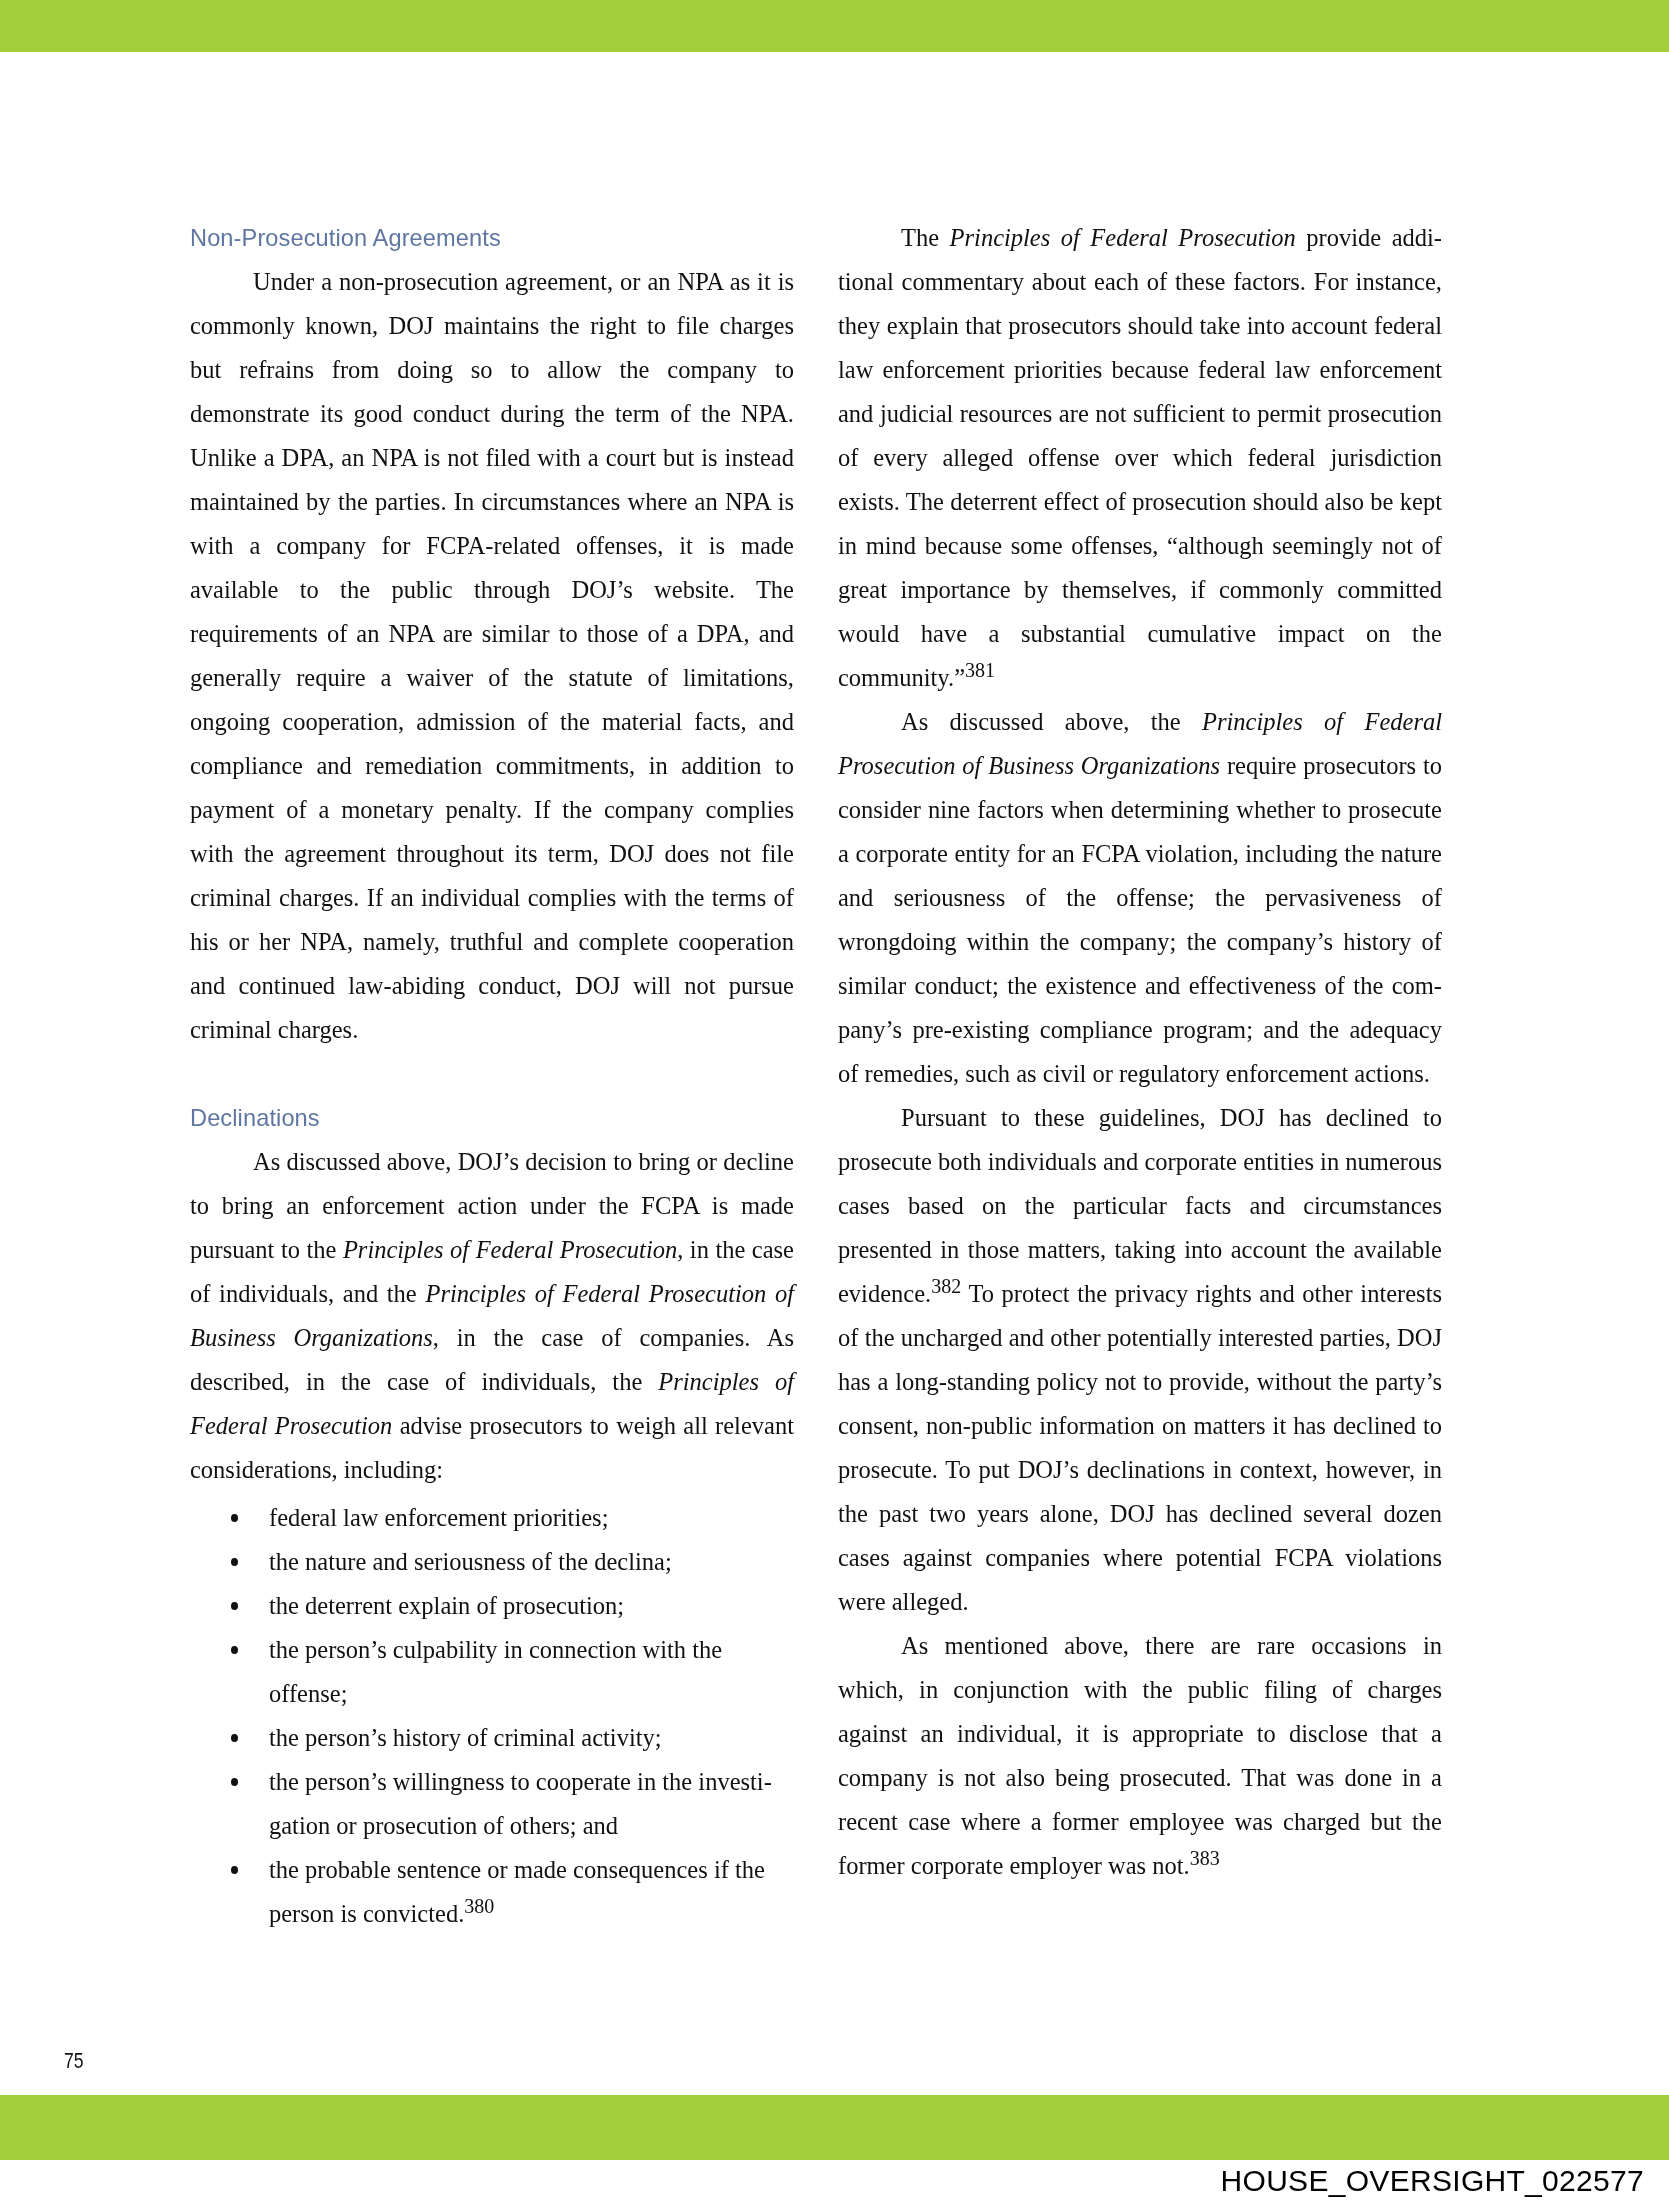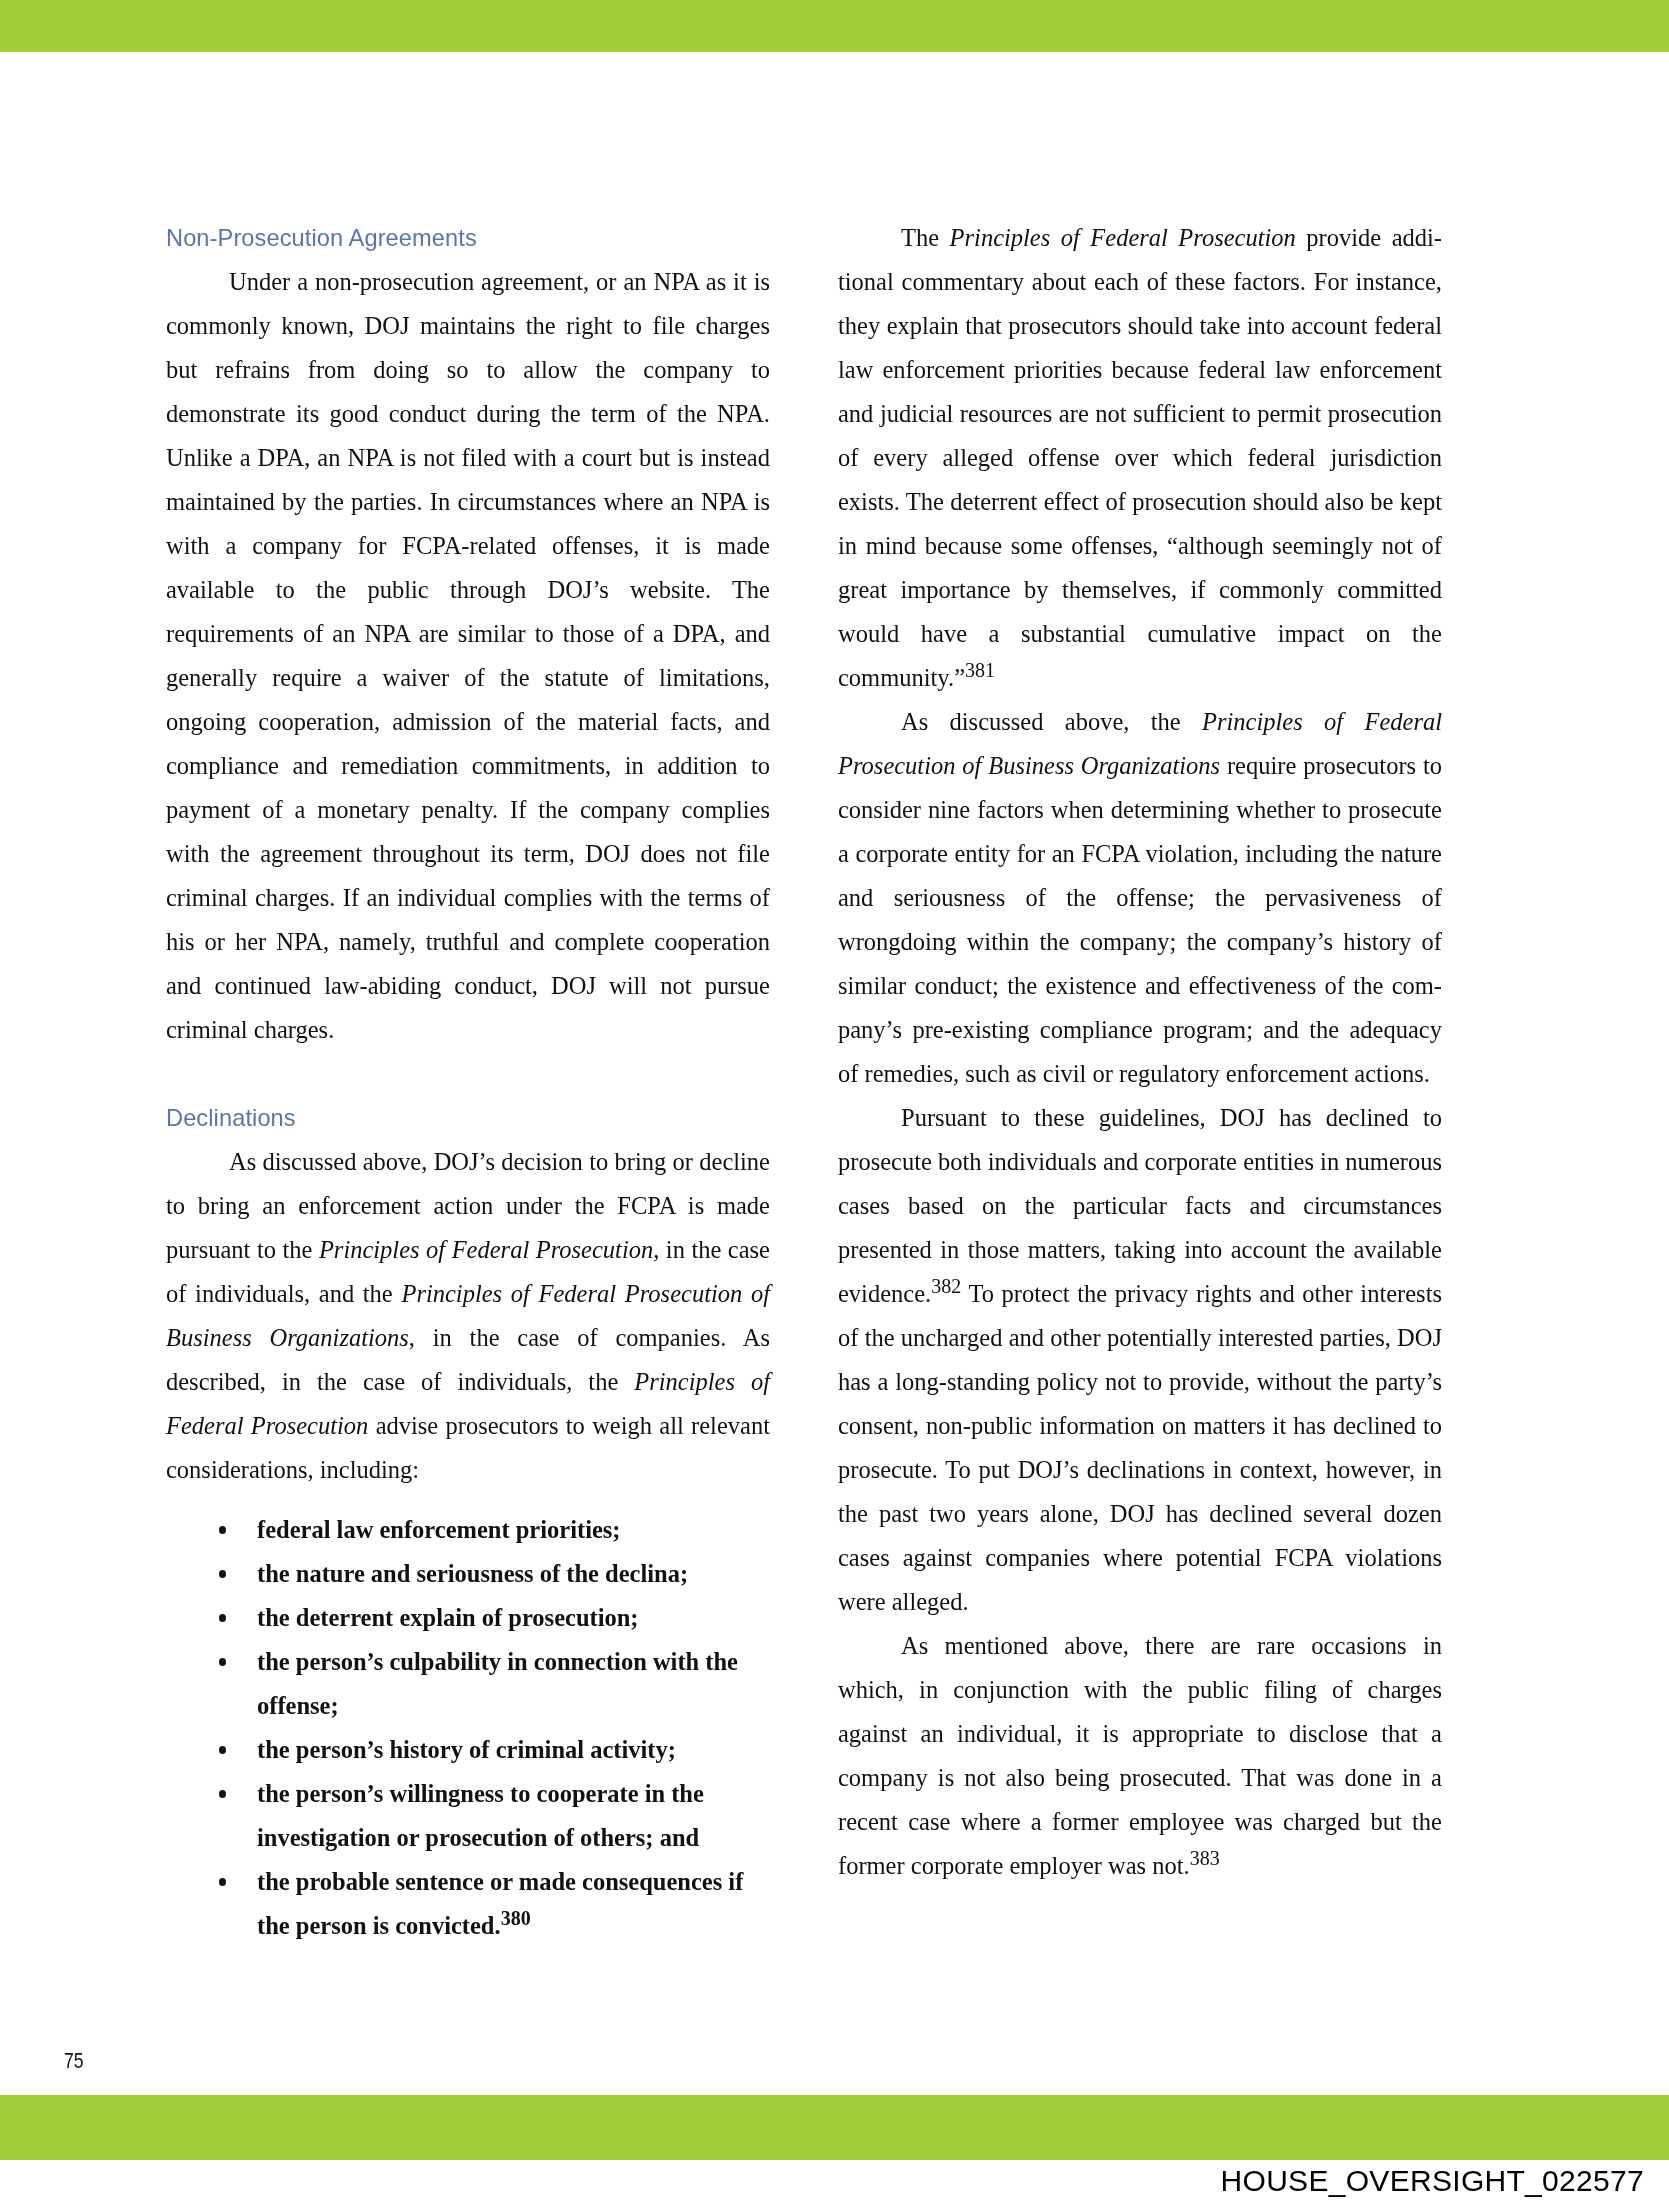--- a/index.html
+++ b/index.html
@@ -2,30 +2,30 @@
 <html style="font-size:10.5px"><head>
 <meta charset="utf-8">
 <style>
   html, body { margin: 0; padding: 0; background: #ffffff; }
   body { width: 1669px; height: 2205px; position: relative; overflow: hidden;
          font-family: "Liberation Serif", "DejaVu Serif", serif; color: #111; }
   .band { position: absolute; left: 0; width: 1669px; background: #a3ce3c; }
   .band.top { top: 0; height: 52px; }
   .band.bottom { top: 2095px; height: 65px; }
   .col { position: absolute; top: 216px; }
-  .col.left { left: 166px; width: 604px; }
+  .col.left { left: 190px; width: 604px; }
   .col.right { left: 838px; width: 604px; }
   .heading { font-family: "Liberation Sans", "DejaVu Sans", sans-serif; font-size: 23.6px; color: #5f76a2;
              font-weight: normal; line-height: 44px; height: 44px; margin: 0; letter-spacing: 0.1px; }
   .heading.spaced { margin-top: 44px; }
   p { margin: 0; font-size: 24.5px; line-height: 44px; text-align: justify; hyphens: manual; }
   p.indent { text-indent: 63px; }
   i { font-style: italic; }
   sup { font-size: 20px; line-height: 0; vertical-align: 9.2px; }
-  ul.bullets { list-style: none; margin: 16px; padding: 0; font-weight: bold; }
+  ul.bullets { list-style: none; margin: 4px; padding: 0; }
   ul.bullets li { position: relative; padding-left: 75px; font-size: 24.5px; line-height: 44px; }
   ul.bullets li .dot { position: absolute; left: 37px; top: 17.7px; width: 7.2px; height: 8.5px; border-radius: 50%; background: #111; }
   .page-number { position: absolute; left: 64px; top: 2048px; font-family: "Liberation Sans Narrow", "Liberation Sans", sans-serif;
                  font-size: 22px; transform: scaleX(0.8); transform-origin: left; color: #111; }
   .bates { position: absolute; right: 25px; top: 2164px; font-family: "Liberation Sans", sans-serif; font-size: 30px; color: #000;
            letter-spacing: 0.3px; margin-left: 23px; }
 </style>
 </head>
 <body>
 

